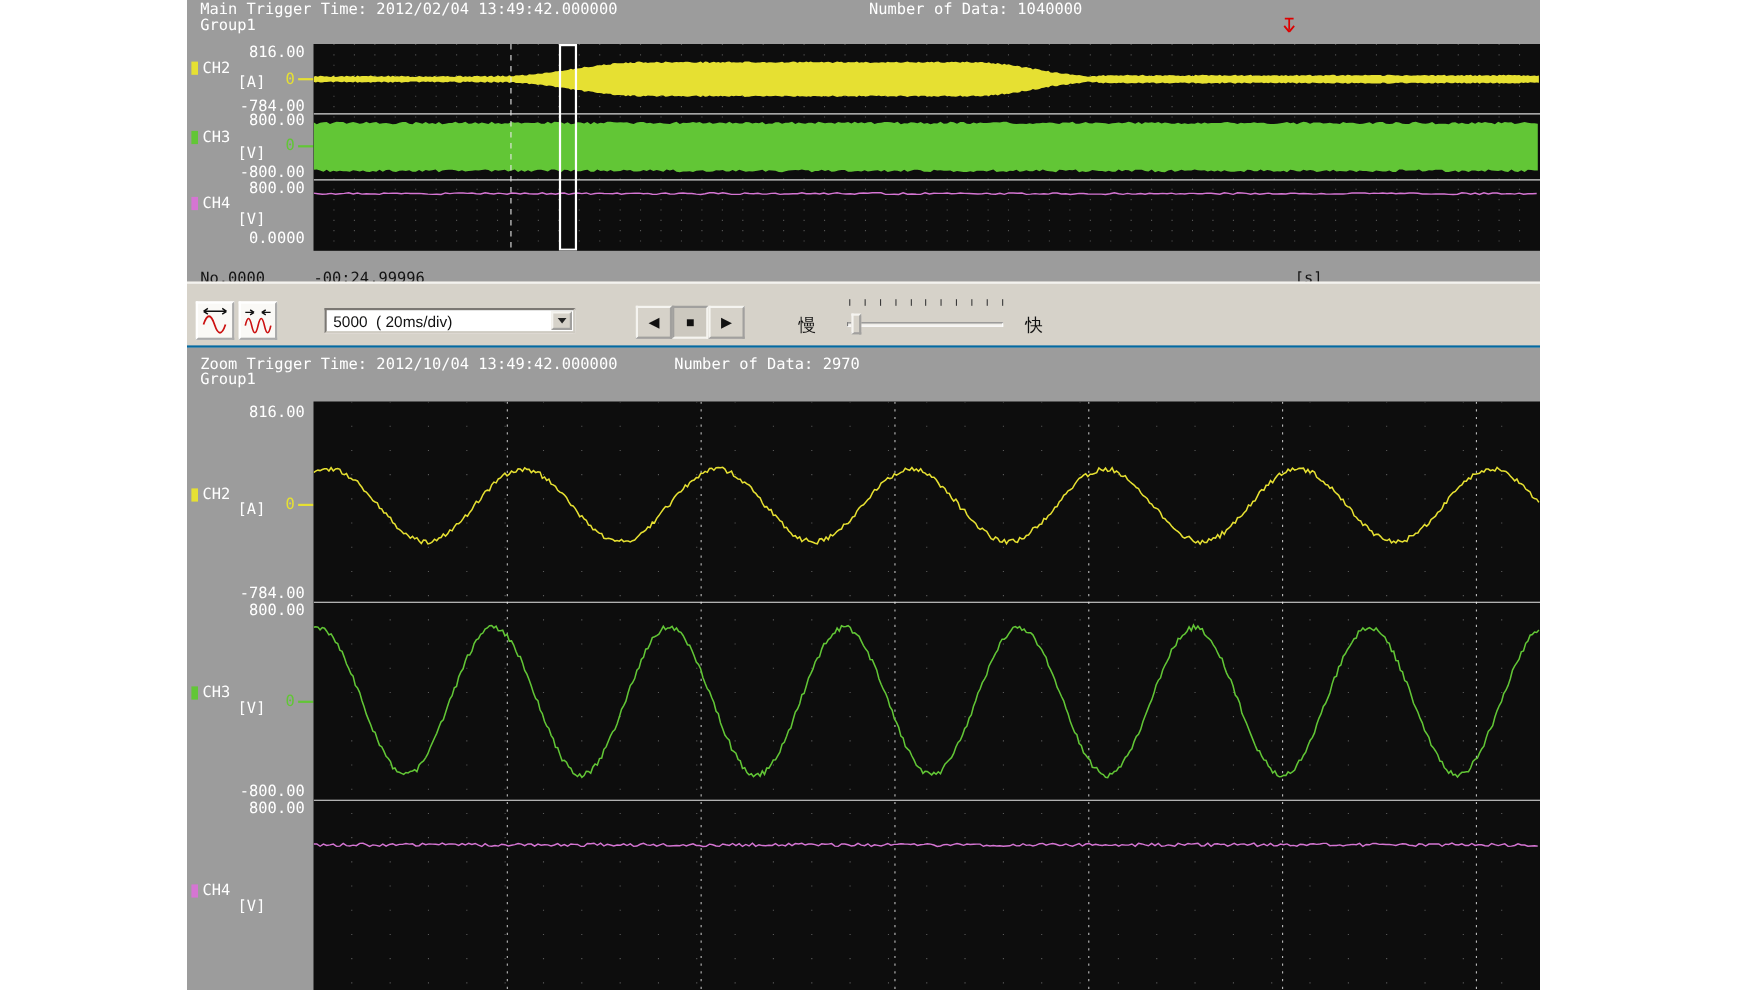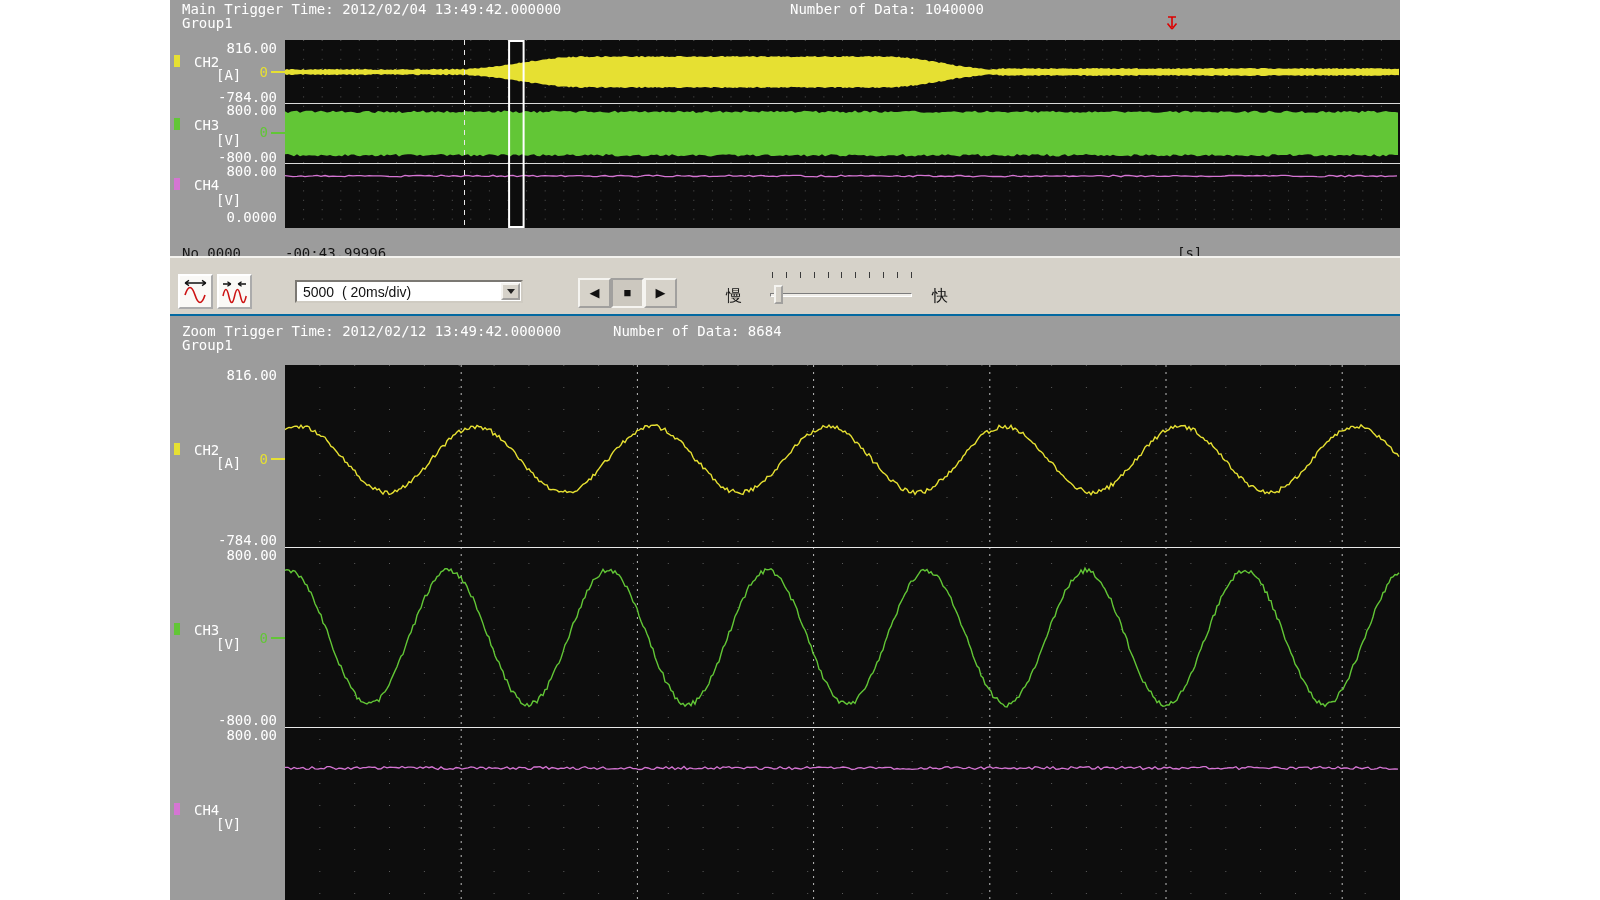--- a/index.html
+++ b/index.html
@@ -11,21 +11,21 @@
   
   .view-header{position:relative;color:#ffffff;font-size:14px;line-height:14px}
   .view-header .hdr-left{position:absolute;left:12px;white-space:pre}
   .view-header .hdr-right{position:absolute;white-space:pre}
   .view-header .grp{position:absolute;left:12px;white-space:pre}
 
   
   .plot-row{display:flex}
   .gutter{position:relative;width:115px;color:#ffffff;font-size:14px;line-height:14px;flex:0 0 115px}
   .gutter .scale{position:absolute;right:8px;text-align:right;white-space:pre}
-  .gutter .ch{position:absolute;left:4px;height:14px;display:flex;gap:14px}
+  .gutter .ch{position:absolute;left:4px;height:14px;display:flex;align-items:center;gap:4px}
   .gutter .chip{display:inline-block;width:6px;height:12px}
   .gutter .unit{position:absolute;left:46px;white-space:pre}
   .gutter .zero{position:absolute;right:17px}
   .gutter .ztick{position:absolute;right:0;width:14px;height:2px}
   .plot{position:relative;background:#0d0d0d;flex:1;overflow:hidden}
   .plot svg{display:block}
 
   
   .main-view{position:relative;height:256px}
   .main-view .view-header{height:30px}
@@ -165,21 +165,21 @@
               <path d="M0,29.7L2,29.0L4,29.7L6,28.9L8,29.1L10,29.5L12,29.4L14,29.7L16,29.9L18,28.9L20,29.9L22,29.8L24,29.4L26,29.2L28,29.8L30,28.9L32,29.4L34,29.5L36,28.9L38,29.9L40,28.7L42,29.5L44,29.0L46,29.2L48,29.2L50,29.4L52,28.7L54,29.4L56,29.3L58,29.7L60,29.6L62,29.0L64,29.8L66,29.5L68,28.7L70,29.7L72,28.8L74,29.6L76,29.4L78,29.6L80,28.8L82,29.3L84,29.5L86,29.2L88,29.9L90,29.8L92,29.9L94,29.8L96,29.0L98,29.6L100,29.9L102,29.4L104,29.8L106,29.5L108,30.0L110,29.1L112,29.7L114,29.6L116,29.3L118,29.1L120,29.5L122,29.2L124,29.8L126,29.7L128,29.9L130,29.3L132,28.8L134,28.8L136,29.9L138,29.4L140,29.8L142,29.4L144,29.9L146,29.2L148,29.0L150,29.0L152,29.6L154,29.3L156,28.8L158,29.9L160,29.1L162,28.8L164,29.9L166,29.3L168,28.7L170,29.6L172,28.7L174,29.6L176,29.6L178,28.5L180,29.4L182,29.4L184,28.5L186,28.6L188,28.5L190,28.0L192,28.6L194,28.6L196,27.4L198,27.8L200,27.7L202,27.4L204,26.8L206,27.1L208,27.0L210,26.2L212,25.9L214,26.2L216,26.0L218,25.5L220,24.7L222,24.8L224,24.3L226,24.5L228,24.2L230,23.8L232,23.5L234,22.4L236,23.1L238,22.2L240,22.2L242,22.1L244,21.9L246,20.7L248,20.8L250,21.2L252,20.9L254,20.6L256,19.9L258,19.4L260,19.4L262,19.3L264,18.5L266,19.0L268,18.8L270,18.8L272,17.6L274,17.3L276,17.6L278,17.6L280,17.5L282,17.4L284,16.5L286,17.4L288,16.6L290,17.3L292,17.3L294,16.2L296,16.0L298,16.3L300,17.0L302,16.6L304,17.2L306,16.9L308,16.9L310,16.8L312,16.1L314,16.5L316,17.2L318,17.1L320,16.0L322,16.3L324,16.7L326,17.1L328,16.5L330,16.4L332,16.7L334,16.4L336,16.7L338,16.2L340,16.1L342,16.3L344,16.8L346,17.0L348,17.1L350,16.6L352,15.9L354,17.2L356,16.0L358,16.2L360,17.2L362,16.6L364,16.2L366,16.8L368,16.3L370,17.0L372,16.4L374,16.8L376,16.2L378,16.0L380,16.9L382,16.5L384,16.9L386,16.8L388,16.7L390,17.1L392,15.9L394,16.0L396,16.0L398,16.6L400,16.8L402,17.0L404,16.8L406,16.8L408,16.3L410,16.3L412,17.0L414,16.5L416,16.6L418,16.8L420,17.0L422,16.8L424,16.6L426,16.1L428,17.0L430,16.9L432,16.8L434,16.4L436,16.0L438,16.1L440,17.0L442,16.2L444,16.5L446,16.6L448,16.0L450,16.5L452,16.0L454,16.7L456,16.7L458,16.6L460,16.5L462,16.1L464,16.8L466,16.4L468,16.1L470,16.6L472,17.2L474,16.5L476,15.9L478,16.3L480,16.2L482,17.0L484,17.0L486,16.3L488,16.6L490,16.6L492,16.6L494,15.9L496,17.1L498,16.6L500,16.8L502,16.2L504,16.6L506,17.2L508,17.1L510,16.9L512,16.8L514,17.1L516,16.5L518,16.7L520,17.0L522,16.1L524,16.5L526,16.6L528,16.5L530,16.1L532,16.9L534,17.1L536,16.8L538,16.4L540,15.9L542,16.5L544,16.7L546,16.9L548,17.0L550,16.1L552,16.9L554,17.0L556,16.9L558,16.1L560,16.5L562,16.1L564,16.8L566,16.2L568,16.0L570,16.8L572,17.0L574,17.1L576,16.4L578,16.7L580,16.2L582,16.3L584,16.1L586,16.6L588,17.1L590,16.1L592,16.6L594,16.0L596,16.6L598,17.0L600,17.1L602,16.4L604,16.8L606,16.3L608,16.4L610,17.1L612,17.2L614,16.5L616,17.8L618,17.4L620,18.1L622,17.2L624,18.0L626,18.9L628,18.0L630,18.8L632,18.5L634,19.2L636,19.8L638,19.9L640,19.7L642,20.2L644,21.5L646,21.1L648,21.0L650,21.5L652,21.9L654,23.1L656,22.3L658,22.7L660,23.1L662,24.1L664,24.3L666,24.8L668,24.4L670,25.8L672,26.2L674,25.6L676,25.7L678,26.5L680,27.0L682,27.1L684,26.8L686,27.0L688,28.0L690,27.7L692,28.1L694,28.5L696,28.2L698,28.7L700,29.2L702,29.4L704,29.8L706,29.6L708,29.0L710,29.2L712,29.6L714,28.6L716,28.8L718,28.1L720,29.0L722,28.5L724,28.3L726,28.4L728,28.6L730,28.3L732,28.8L734,28.5L736,28.9L738,28.4L740,28.0L742,28.4L744,28.6L746,28.4L748,28.3L750,29.1L752,28.5L754,28.0L756,28.8L758,29.1L760,28.6L762,29.0L764,29.1L766,28.1L768,28.4L770,28.5L772,29.0L774,28.4L776,28.6L778,28.2L780,28.4L782,28.5L784,28.8L786,28.6L788,29.1L790,28.8L792,29.1L794,28.6L796,28.1L798,29.0L800,29.0L802,28.0L804,28.6L806,28.4L808,27.9L810,28.2L812,28.1L814,28.8L816,28.1L818,28.4L820,28.6L822,28.6L824,27.9L826,29.2L828,28.4L830,28.6L832,28.9L834,28.9L836,28.3L838,27.9L840,28.8L842,28.7L844,28.2L846,29.1L848,28.6L850,28.3L852,28.0L854,29.2L856,28.7L858,28.7L860,28.7L862,29.0L864,28.4L866,28.8L868,28.4L870,28.9L872,28.5L874,28.3L876,28.3L878,29.0L880,28.4L882,28.8L884,28.2L886,29.2L888,28.6L890,28.9L892,28.6L894,27.9L896,29.0L898,28.4L900,28.5L902,28.7L904,28.2L906,28.0L908,29.1L910,28.8L912,28.6L914,28.3L916,28.4L918,29.1L920,28.2L922,28.5L924,28.3L926,28.0L928,28.0L930,29.0L932,28.8L934,28.4L936,28.2L938,28.8L940,27.9L942,28.1L944,28.9L946,28.3L948,28.5L950,28.4L952,28.7L954,28.6L956,27.9L958,28.3L960,28.4L962,28.2L964,28.1L966,28.1L968,28.2L970,28.2L972,29.0L974,28.8L976,27.9L978,27.9L980,28.1L982,28.3L984,28.7L986,28.5L988,28.9L990,29.1L992,28.4L994,28.2L996,28.6L998,28.8L1000,28.7L1002,28.7L1004,28.4L1006,28.7L1008,28.5L1010,28.2L1012,28.4L1014,28.8L1016,28.1L1018,28.2L1020,29.1L1022,28.1L1024,28.5L1026,28.5L1028,28.0L1030,29.2L1032,28.7L1034,28.4L1036,28.3L1038,29.1L1040,28.4L1042,28.7L1044,28.1L1046,29.0L1048,28.2L1050,28.4L1052,28.0L1054,29.1L1056,28.4L1058,29.1L1060,27.9L1062,28.8L1064,28.7L1066,28.3L1068,28.4L1070,29.1L1072,28.1L1074,28.3L1076,29.1L1078,27.9L1080,28.5L1082,28.0L1084,28.6L1086,28.0L1088,28.2L1090,28.5L1092,28.2L1094,28.3L1096,28.2L1098,29.1L1100,28.5L1102,28.9L1104,28.5L1106,29.2L1108,28.9L1110,28.7L1112,29.0L1114,28.7L1114,35.3L1112,35.0L1110,35.3L1108,35.1L1106,34.8L1104,35.5L1102,35.1L1100,35.5L1098,34.9L1096,35.8L1094,35.7L1092,35.8L1090,35.5L1088,35.8L1086,36.0L1084,35.4L1082,36.0L1080,35.5L1078,36.1L1076,34.9L1074,35.7L1072,35.9L1070,34.9L1068,35.6L1066,35.7L1064,35.3L1062,35.2L1060,36.1L1058,34.9L1056,35.6L1054,34.9L1052,36.0L1050,35.6L1048,35.8L1046,35.0L1044,35.9L1042,35.3L1040,35.6L1038,34.9L1036,35.7L1034,35.6L1032,35.3L1030,34.8L1028,36.0L1026,35.5L1024,35.5L1022,35.9L1020,34.9L1018,35.8L1016,35.9L1014,35.2L1012,35.6L1010,35.8L1008,35.5L1006,35.3L1004,35.6L1002,35.3L1000,35.3L998,35.2L996,35.4L994,35.8L992,35.6L990,34.9L988,35.1L986,35.5L984,35.3L982,35.7L980,35.9L978,36.1L976,36.1L974,35.2L972,35.0L970,35.8L968,35.8L966,35.9L964,35.9L962,35.8L960,35.6L958,35.7L956,36.1L954,35.4L952,35.3L950,35.6L948,35.5L946,35.7L944,35.1L942,35.9L940,36.1L938,35.2L936,35.8L934,35.6L932,35.2L930,35.0L928,36.0L926,36.0L924,35.7L922,35.5L920,35.8L918,34.9L916,35.6L914,35.7L912,35.4L910,35.2L908,34.9L906,36.0L904,35.8L902,35.3L900,35.5L898,35.6L896,35.0L894,36.1L892,35.4L890,35.1L888,35.4L886,34.8L884,35.8L882,35.2L880,35.6L878,35.0L876,35.7L874,35.7L872,35.5L870,35.1L868,35.6L866,35.2L864,35.6L862,35.0L860,35.3L858,35.3L856,35.3L854,34.8L852,36.0L850,35.7L848,35.4L846,34.9L844,35.8L842,35.3L840,35.2L838,36.1L836,35.7L834,35.1L832,35.1L830,35.4L828,35.6L826,34.8L824,36.1L822,35.4L820,35.4L818,35.6L816,35.9L814,35.2L812,35.9L810,35.8L808,36.1L806,35.6L804,35.4L802,36.0L800,35.0L798,35.0L796,35.9L794,35.4L792,34.9L790,35.2L788,34.9L786,35.4L784,35.2L782,35.5L780,35.6L778,35.8L776,35.4L774,35.6L772,35.0L770,35.5L768,35.6L766,35.9L764,34.9L762,35.0L760,35.4L758,34.9L756,35.2L754,36.0L752,35.5L750,34.9L748,35.7L746,35.6L744,35.4L742,35.6L740,36.0L738,35.6L736,35.1L734,35.5L732,35.2L730,35.7L728,35.4L726,35.6L724,35.7L722,35.5L720,35.0L718,35.9L716,35.2L714,35.4L712,34.4L710,34.8L708,35.0L706,34.4L704,34.2L702,34.6L700,34.8L698,35.3L696,35.8L694,35.5L692,35.9L690,36.3L688,36.0L686,37.0L684,37.2L682,36.9L680,37.0L678,37.5L676,38.3L674,38.4L672,37.8L670,38.2L668,39.6L666,39.2L664,39.7L662,39.9L660,40.9L658,41.3L656,41.7L654,40.9L652,42.1L650,42.5L648,43.0L646,42.9L644,42.5L642,43.8L640,44.3L638,44.1L636,44.2L634,44.8L632,45.5L630,45.2L628,46.0L626,45.1L624,46.0L622,46.8L620,45.9L618,46.6L616,46.2L614,47.5L612,46.8L610,46.9L608,47.6L606,47.7L604,47.2L602,47.6L600,46.9L598,47.0L596,47.4L594,48.0L592,47.4L590,47.9L588,46.9L586,47.4L584,47.9L582,47.7L580,47.8L578,47.3L576,47.6L574,46.9L572,47.0L570,47.2L568,48.0L566,47.8L564,47.2L562,47.9L560,47.5L558,47.9L556,47.1L554,47.0L552,47.1L550,47.9L548,47.0L546,47.1L544,47.3L542,47.5L540,48.1L538,47.6L536,47.2L534,46.9L532,47.1L530,47.9L528,47.5L526,47.4L524,47.5L522,47.9L520,47.0L518,47.3L516,47.5L514,46.9L512,47.2L510,47.1L508,46.9L506,46.8L504,47.4L502,47.8L500,47.2L498,47.4L496,46.9L494,48.1L492,47.4L490,47.4L488,47.4L486,47.7L484,47.0L482,47.0L480,47.8L478,47.7L476,48.1L474,47.5L472,46.8L470,47.4L468,47.9L466,47.6L464,47.2L462,47.9L460,47.5L458,47.4L456,47.3L454,47.3L452,48.0L450,47.5L448,48.0L446,47.4L444,47.5L442,47.8L440,47.0L438,47.9L436,48.0L434,47.6L432,47.2L430,47.1L428,47.0L426,47.9L424,47.4L422,47.2L420,47.0L418,47.2L416,47.4L414,47.5L412,47.0L410,47.7L408,47.7L406,47.2L404,47.2L402,47.0L400,47.2L398,47.4L396,48.0L394,48.0L392,48.1L390,46.9L388,47.3L386,47.2L384,47.1L382,47.5L380,47.1L378,48.0L376,47.8L374,47.2L372,47.6L370,47.0L368,47.7L366,47.2L364,47.8L362,47.4L360,46.8L358,47.8L356,48.0L354,46.8L352,48.1L350,47.4L348,46.9L346,47.0L344,47.2L342,47.7L340,47.9L338,47.8L336,47.3L334,47.6L332,47.3L330,47.6L328,47.5L326,46.9L324,47.3L322,47.7L320,48.0L318,46.9L316,46.8L314,47.5L312,47.9L310,47.2L308,47.1L306,47.1L304,46.8L302,47.4L300,47.0L298,47.7L296,48.0L294,47.8L292,46.7L290,46.7L288,47.4L286,46.6L284,47.5L282,46.6L280,46.5L278,46.4L276,46.4L274,46.7L272,46.4L270,45.2L268,45.2L266,45.0L264,45.5L262,44.7L260,44.6L258,44.6L256,44.1L254,43.4L252,43.1L250,42.8L248,43.2L246,43.3L244,42.1L242,41.9L240,41.8L238,41.8L236,40.9L234,41.6L232,40.5L230,40.2L228,39.8L226,39.5L224,39.7L222,39.2L220,39.3L218,38.5L216,38.0L214,37.8L212,38.1L210,37.8L208,37.0L206,36.9L204,37.2L202,36.6L200,36.3L198,36.2L196,36.6L194,35.4L192,35.4L190,36.0L188,35.5L186,35.4L184,35.5L182,34.6L180,34.6L178,35.5L176,34.4L174,34.4L172,35.3L170,34.4L168,35.3L166,34.7L164,34.1L162,35.2L160,34.9L158,34.1L156,35.2L154,34.7L152,34.4L150,35.0L148,35.0L146,34.8L144,34.1L142,34.6L140,34.2L138,34.6L136,34.1L134,35.2L132,35.2L130,34.7L128,34.1L126,34.3L124,34.2L122,34.8L120,34.5L118,34.9L116,34.7L114,34.4L112,34.3L110,34.9L108,34.0L106,34.5L104,34.2L102,34.6L100,34.1L98,34.4L96,35.0L94,34.2L92,34.1L90,34.2L88,34.1L86,34.8L84,34.5L82,34.7L80,35.2L78,34.4L76,34.6L74,34.4L72,35.2L70,34.3L68,35.3L66,34.5L64,34.2L62,35.0L60,34.4L58,34.3L56,34.7L54,34.6L52,35.3L50,34.6L48,34.8L46,34.8L44,35.0L42,34.5L40,35.3L38,34.1L36,35.1L34,34.5L32,34.6L30,35.1L28,34.2L26,34.8L24,34.6L22,34.2L20,34.1L18,35.1L16,34.1L14,34.3L12,34.6L10,34.5L8,34.9L6,35.1L4,34.3L2,35.0L0,34.3Z" fill="#e6e032"></path>
               <path d="M0,135.6L4,136.1L8,136.6L12,136.4L16,135.8L20,136.6L24,136.2L28,135.8L32,135.3L36,136.4L40,135.5L44,136.5L48,136.1L52,136.4L56,136.3L60,136.7L64,135.5L68,135.8L72,135.6L76,135.7L80,136.2L84,135.6L88,135.9L92,135.9L96,135.8L100,136.1L104,136.5L108,136.7L112,136.6L116,136.8L120,135.4L124,136.0L128,135.6L132,135.5L136,135.5L140,135.8L144,135.5L148,136.2L152,136.3L156,135.2L160,135.9L164,136.4L168,135.6L172,136.0L176,136.6L180,135.5L184,135.7L188,136.3L192,135.5L196,136.1L200,136.3L204,136.4L208,135.3L212,136.5L216,135.9L220,136.6L224,135.7L228,135.5L232,136.7L236,135.9L240,135.4L244,136.0L248,135.4L252,136.7L256,135.9L260,135.6L264,135.9L268,136.0L272,136.1L276,135.4L280,136.5L284,135.9L288,135.8L292,135.7L296,135.6L300,136.2L304,135.8L308,136.6L312,136.7L316,135.8L320,135.5L324,136.4L328,136.5L332,135.7L336,135.5L340,135.9L344,135.9L348,136.5L352,136.8L356,136.2L360,135.3L364,135.2L368,136.1L372,135.2L376,135.9L380,136.7L384,136.7L388,136.7L392,135.4L396,135.9L400,136.2L404,135.7L408,136.5L412,136.5L416,135.8L420,135.7L424,136.7L428,136.3L432,136.3L436,136.1L440,136.1L444,135.2L448,136.1L452,136.2L456,135.7L460,136.4L464,135.4L468,136.5L472,135.8L476,135.3L480,136.0L484,136.3L488,136.1L492,136.6L496,135.7L500,135.4L504,135.7L508,135.3L512,135.3L516,135.3L520,136.7L524,136.7L528,136.6L532,136.8L536,135.3L540,136.6L544,136.3L548,136.6L552,136.7L556,135.2L560,136.3L564,135.7L568,135.8L572,135.8L576,135.4L580,136.2L584,136.0L588,135.5L592,135.8L596,135.9L600,136.1L604,136.3L608,136.2L612,135.6L616,136.4L620,136.6L624,135.7L628,136.7L632,135.4L636,135.4L640,135.7L644,135.5L648,136.7L652,136.5L656,136.0L660,136.5L664,136.1L668,136.5L672,135.4L676,135.5L680,136.4L684,136.1L688,136.8L692,136.3L696,135.8L700,135.9L704,136.3L708,136.5L712,136.5L716,136.5L720,136.8L724,136.2L728,135.3L732,136.1L736,136.7L740,135.8L744,136.5L748,136.3L752,135.9L756,136.5L760,135.7L764,136.1L768,136.1L772,135.8L776,136.2L780,135.6L784,136.5L788,136.0L792,136.4L796,135.8L800,135.8L804,136.2L808,136.2L812,135.6L816,135.7L820,136.1L824,136.6L828,135.2L832,135.8L836,136.7L840,135.3L844,135.5L848,135.8L852,136.5L856,135.7L860,136.6L864,136.1L868,135.6L872,136.3L876,136.4L880,136.2L884,136.3L888,135.7L892,135.6L896,136.2L900,135.9L904,136.1L908,136.4L912,136.5L916,135.9L920,136.4L924,136.5L928,136.3L932,136.3L936,136.4L940,136.0L944,135.5L948,135.5L952,135.5L956,135.4L960,136.0L964,135.6L968,135.8L972,135.5L976,135.9L980,135.4L984,136.1L988,135.7L992,135.9L996,135.4L1000,135.4L1004,135.7L1008,136.4L1012,136.3L1016,136.5L1020,136.4L1024,136.4L1028,136.4L1032,136.7L1036,136.8L1040,136.6L1044,135.3L1048,135.6L1052,136.5L1056,135.5L1060,136.8L1064,135.3L1068,136.4L1072,135.5L1076,135.5L1080,136.3L1084,136.2L1088,136.0L1092,136.5L1096,135.6L1100,136.6L1104,136.1L1108,136.2L1112,135.9" fill="none" stroke="#d575d3" stroke-width="1.3"></path>
               <line x1="179.5" y1="0" x2="179.5" y2="188" stroke="#e8e8e8" stroke-width="1" stroke-dasharray="5 5"></line>
               <rect x="224.1" y="1" width="14.5" height="186" fill="none" stroke="#ffffff" stroke-width="2"></rect>
             </svg>
         </div>
       </div>
 
       <div class="status-row">
         <span class="st-no">No.0000</span>
-        <span class="st-time">-00:43.99996</span>
+        <span class="st-time">-00:24.99996</span>
         <span class="st-unit">[s]</span>
       </div>
 
       <svg class="trigger-mark" width="18" height="20" viewBox="0 0 18 20">
         <path d="M5 3 h8 M9 3 v10 M9 15 l-4.5 -5.5 M9 15 l4.5 -5.5" stroke="#dd0000" stroke-width="1.6" fill="none"></path>
       </svg>
     </section>
 
     <div class="toolbar">
       <button class="tbtn" style="left:8px">
@@ -220,22 +220,22 @@
           <i></i>
           <i></i>
       </div>
       <div class="track"></div>
       <div class="thumb"></div>
       <span class="speed-label" style="left:762px">快</span>
     </div>
 
     <section class="zoom-view">
       <div class="view-header">
-        <span class="hdr-left" style="top:8px">Zoom Trigger Time: 2012/02/12 13:49:42.000000</span>
-        <span class="hdr-right" style="left:443px;top:8px">Number of Data: 8684</span>
+        <span class="hdr-left" style="top:8px">Zoom Trigger Time: 2012/10/04 13:49:42.000000</span>
+        <span class="hdr-right" style="left:443px;top:8px">Number of Data: 2970</span>
         <span class="grp" style="top:22px">Group1</span>
       </div>
 
       <div class="plot-row">
         <div class="gutter">
           <span class="scale" style="top:3px">816.00</span>
           <div class="ch" style="top:78px">
               <i class="chip" style="background: rgb(230, 224, 50);"></i>
               <span>CH2</span>
             </div>

